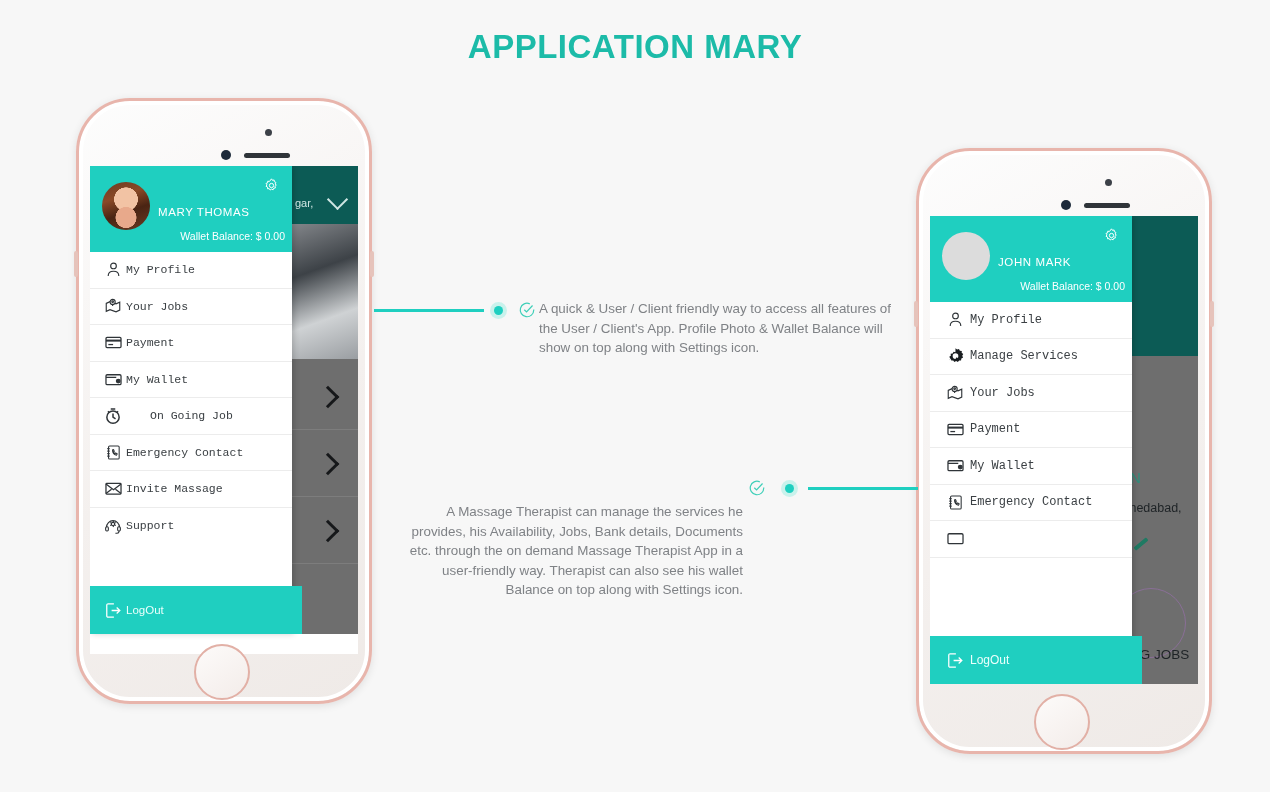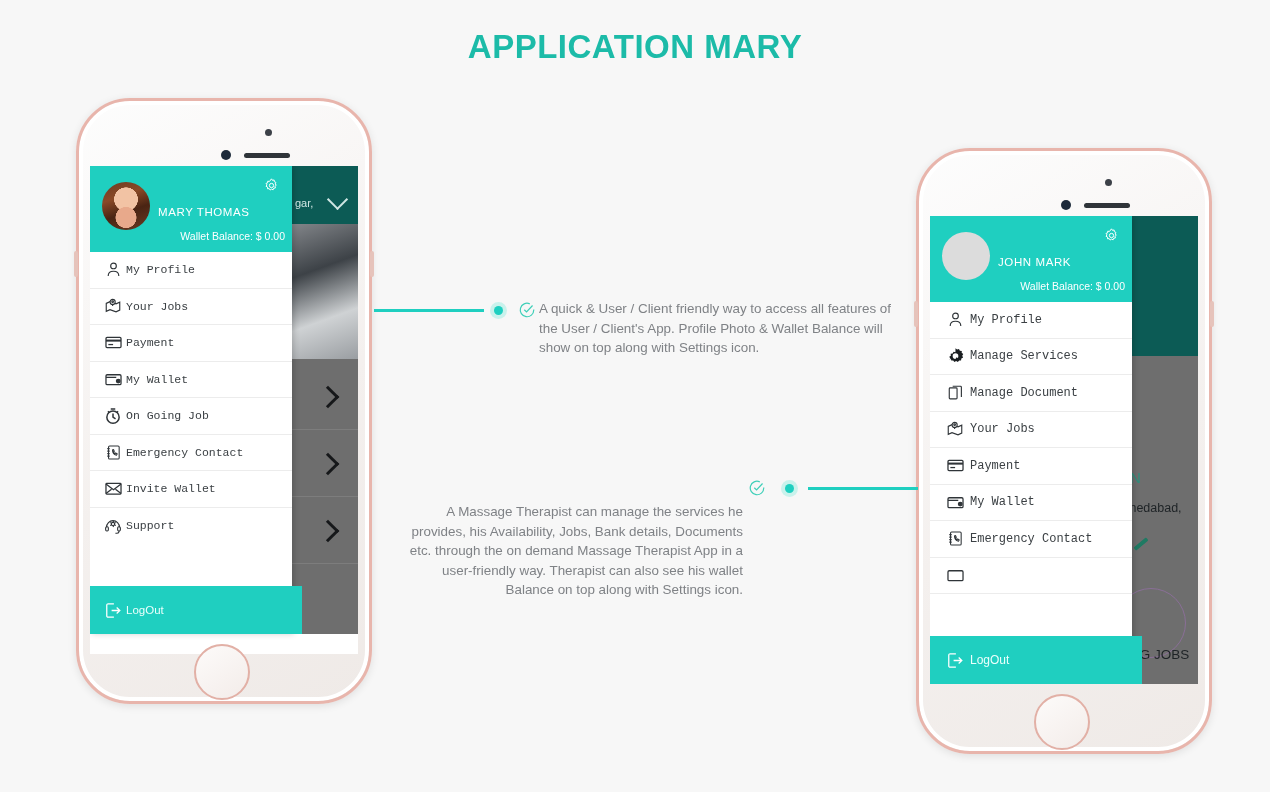--- a/index.html
+++ b/index.html
@@ -199,21 +199,21 @@
           <div class="mi-ic" style="width:26px;">
             <svg width="19" height="19" viewBox="0 0 24 24" fill="none" stroke="#2f3438" stroke-width="1.6">
               <rect x="2.5" y="6" width="19" height="12.5" rx="1.6"></rect>
               <path d="M2.5 9.3h13"></path>
                 <circle cx="18" cy="14" r="2.3" fill="#2f3438"></circle>
             </svg>
           </div>
           <div class="mi-lb" style="font-size:11.5px;">My Wallet</div>
         </div>
 
-        <div class="mi" style="height:36.5px;padding-left:10px;">
+        <div class="mi" style="height:36.5px;padding-left:10px;gap:24px;">
           <div class="mi-ic" style="width:26px;">
             <svg width="18" height="18" viewBox="0 0 24 24" fill="none" stroke="#2f3438" stroke-width="2">
               <circle cx="12" cy="13.5" r="8.2"></circle>
                 <path d="M12 8.6v5l3.4 2.2"></path>
               <path d="M9 2.6h6M5.3 5.6L7 7.4M18.7 5.6L17 7.4"></path>
             </svg>
           </div>
           <div class="mi-lb" style="font-size:11.5px;">On Going Job</div>
         </div>
 
@@ -228,21 +228,21 @@
           <div class="mi-lb" style="font-size:11.5px;">Emergency Contact</div>
         </div>
 
         <div class="mi" style="height:36.5px;padding-left:10px;">
           <div class="mi-ic" style="width:26px;">
             <svg width="19" height="19" viewBox="0 0 24 24" fill="none" stroke="#2f3438" stroke-width="1.6">
               <rect x="2.5" y="5.5" width="19" height="13.5" rx="1"></rect>
               <path d="M2.5 6.2l9.5 7.4 9.5-7.4M2.5 18.4l7-5.6M21.5 18.4l-7-5.6"></path>
             </svg>
           </div>
-          <div class="mi-lb" style="font-size:11.5px;">Invite Wallet</div>
+          <div class="mi-lb" style="font-size:11.5px;">Invite Massage</div>
         </div>
 
         <div class="mi" style="height:36.5px;padding-left:10px;border-bottom:none;">
           <div class="mi-ic" style="width:26px;">
             <svg width="18" height="18" viewBox="0 0 24 24" fill="none" stroke="#2f3438" stroke-width="1.5">
               <path d="M3.4 13.5a8.6 8.6 0 0117.2 0"></path>
               <rect x="2.2" y="13" width="3.6" height="5.6" rx="1.5"></rect>
               <rect x="18.2" y="13" width="3.6" height="5.6" rx="1.5"></rect>
               <path d="M20 18.6v.8c0 1.3-1.1 2.2-2.6 2.2h-2.2"></path>
               <circle cx="12" cy="9.4" r="2.2"></circle>
@@ -319,29 +319,20 @@
           <div class="mi-ic" style="width:30px;">
             <svg width="19" height="19" viewBox="0 0 24 24" fill="#1a1e21">
               <path d="M12 1.6l2 1.5 2.4-.7 1.1 2.2 2.5.3-.2 2.5 2 1.5-1.3 2.1 1.1 2.3-2.2 1.2-.4 2.5-2.5-.1-1.5 2-2.2-1.2-2.2 1.2-1.5-2-2.5.1-.4-2.5L4.3 16.8 5.4 14.5 4.1 12.4l2-1.5-.2-2.5 2.5-.3L9.5 5.9l2.4.7z"></path>
               <circle cx="12" cy="11.5" r="3.6" fill="#fff"></circle>
               <path d="M13.6 12.8l3.4 3.4-1.6 1.6-3.4-3.4z"></path>
             </svg>
           </div>
           <div class="mi-lb" style="font-size:12px;">Manage Services</div>
         </div>
 
-        <div class="mi" style="height:36.5px;padding-left:10px;">
-          <div class="mi-ic" style="width:30px;">
-            <svg width="17" height="17" viewBox="0 0 24 24" fill="none" stroke="#2f3438" stroke-width="1.6">
-              <rect x="3.2" y="5.5" width="11" height="15.5" rx="1.3"></rect>
-              <path d="M8 3.2h11a1.3 1.3 0 011.3 1.3v14"></path>
-            </svg>
-          </div>
-          <div class="mi-lb" style="font-size:12px;">Manage Document</div>
-        </div>
 
         <div class="mi" style="height:36.5px;padding-left:10px;">
           <div class="mi-ic" style="width:30px;">
             <svg width="18" height="18" viewBox="0 0 24 24" fill="none" stroke="#2f3438" stroke-width="1.5">
               <path d="M3 8.5l5-2.2 8 2.8 5-2.2v10.6l-5 2.2-8-2.8-5 2.2z"></path>
               <circle cx="11.5" cy="6.5" r="3.4" fill="#fff"></circle>
                 <circle cx="11.5" cy="6.2" r="1.1"></circle>
               <path d="M11.5 9.9V12"></path>
             </svg>
           </div>

